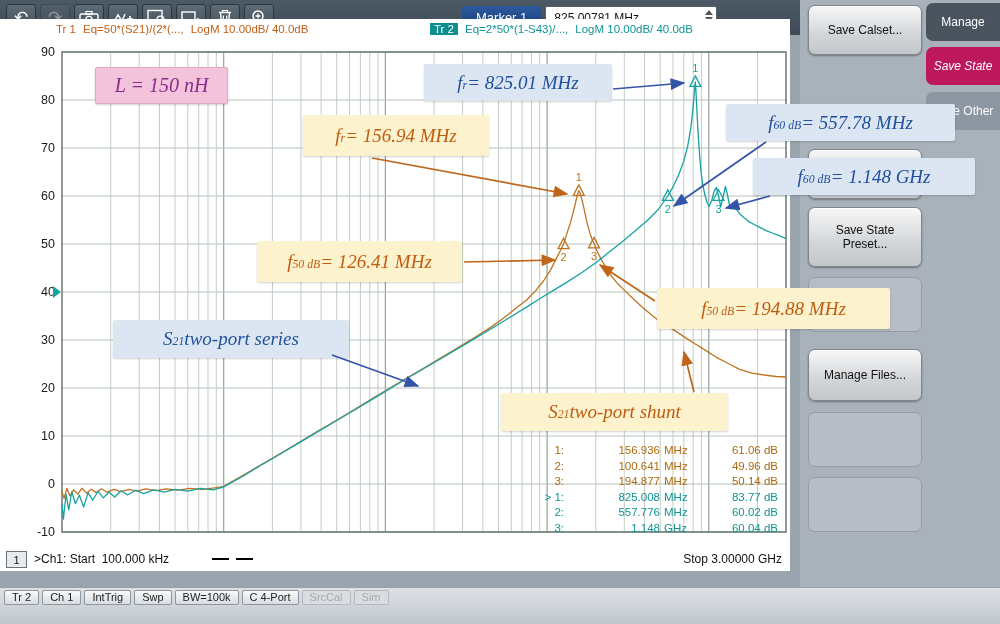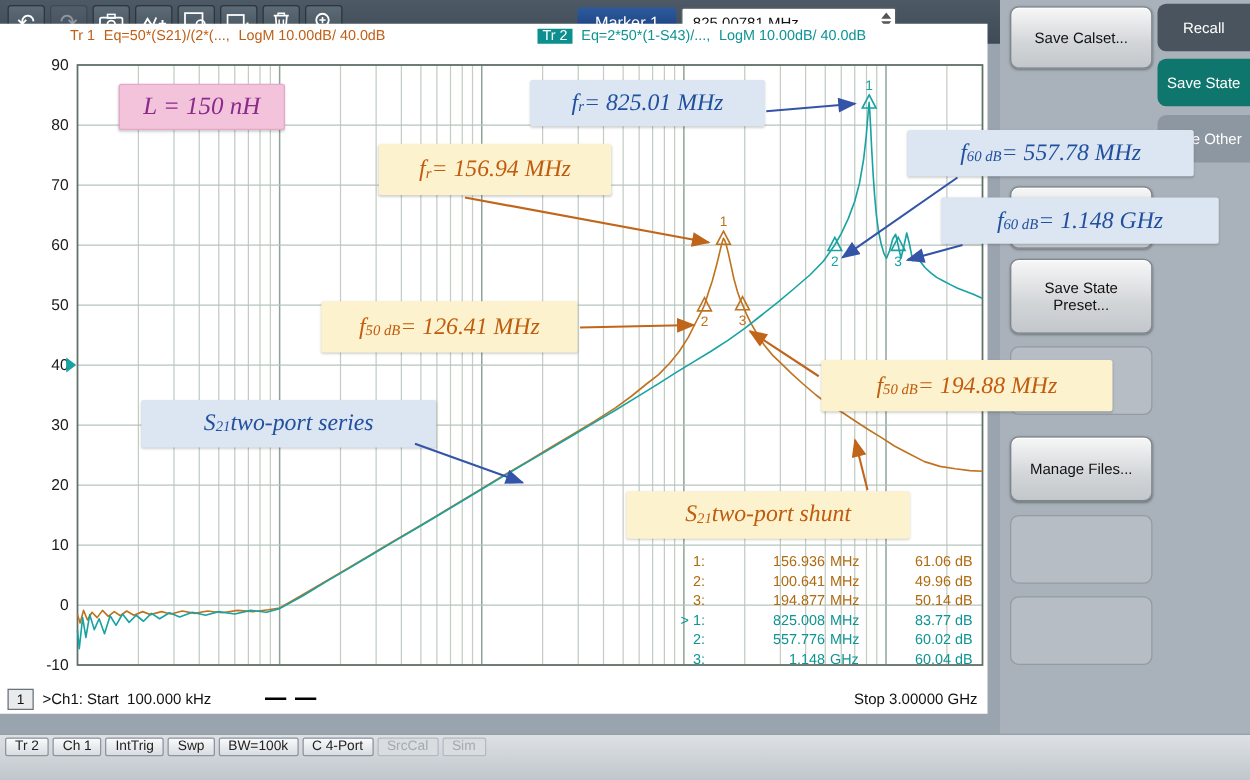--- a/index.html
+++ b/index.html
@@ -68,21 +68,21 @@
   .pb1{top:5px;height:50px;}
   .pb2{top:149px;height:50px;}
   .pb3{top:207px;height:60px;}
   .pb4{top:277px;height:55px;}
   .pb5{top:349px;height:52px;}
   .pb6{top:412px;height:55px;}
   .pb7{top:477px;height:55px;}
   .tab{position:absolute;left:126px;width:74px;height:38px;border-radius:7px 0 0 7px;color:#fff;
        display:flex;align-items:center;justify-content:center;font-size:12px;text-align:center;}
   .tab1{top:3px;background:#4a545e;}
-  .tab2{top:47px;background:#0f766e;}
+  .tab2{top:47px;background:#be185d;font-style:italic;}
   .tab3{top:92px;background:#8c97a2;}
 
   
   .bbar{position:absolute;left:0;top:587px;width:1000px;height:37px;
         background:linear-gradient(#dde1e5,#c0c6cc);border-top:1px solid #98a0a8;}
   .brow{height:18px;display:flex;align-items:center;padding:0 4px;gap:3px;}
   .bbtn{font-size:11px;padding:0 7px;height:15px;line-height:13px;border-radius:2px;color:#222;
         background:linear-gradient(#f8fafb,#d9dde1);border:1px solid #8d959d;white-space:nowrap;}
   .bbtn.dis{color:#a2aab2;border-color:#b3bac1;background:#d9dde0;}
   .msgfield{flex:1;height:14px;margin:0 4px;background:#c9ced2;
@@ -300,21 +300,21 @@
     <div class="legend">
         <i class="leg1"></i>
         <i class="leg2"></i>
       </div>
     <div class="footer-stop">Stop 3.00000 GHz</div>
   </div>
 
   <div class="panel">
     <div class="panel-body">
       <div class="pbtn pb1">Save Calset...</div>
-      <div class="tab tab1">Recall</div>
+      <div class="tab tab1">Manage</div>
       <div class="tab tab2">Save State</div>
       <div class="tab tab3">Save Other</div>
       <div class="pbtn pb2">Save Screen...</div>
       <div class="pbtn pb3">Save State Preset...</div>
       <div class="pbtn pb4 blank"></div>
       <div class="pbtn pb5">Manage Files...</div>
       <div class="pbtn pb6 blank"></div>
       <div class="pbtn pb7 blank"></div>
     </div>
   </div>

